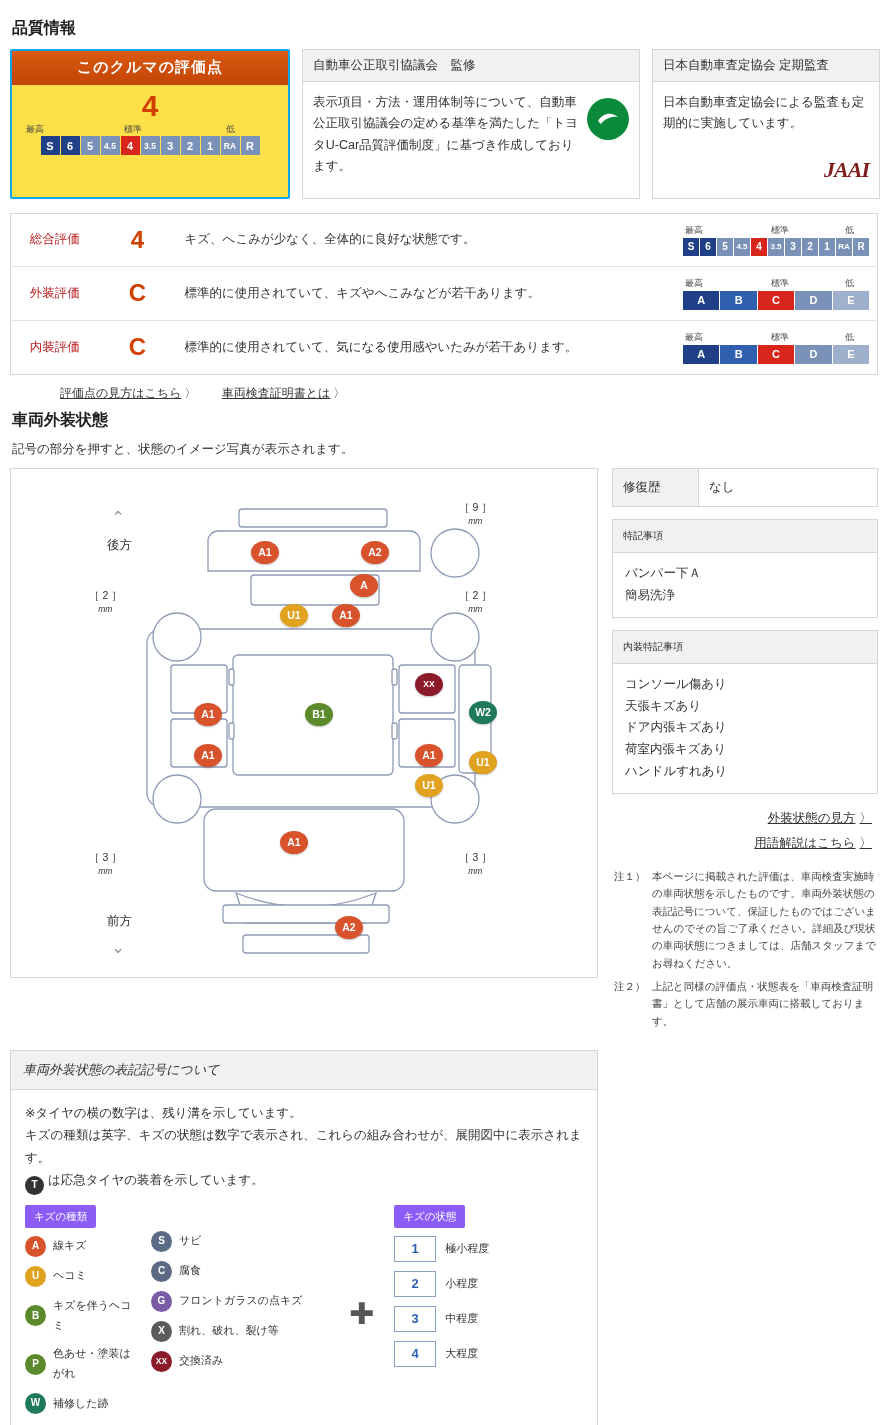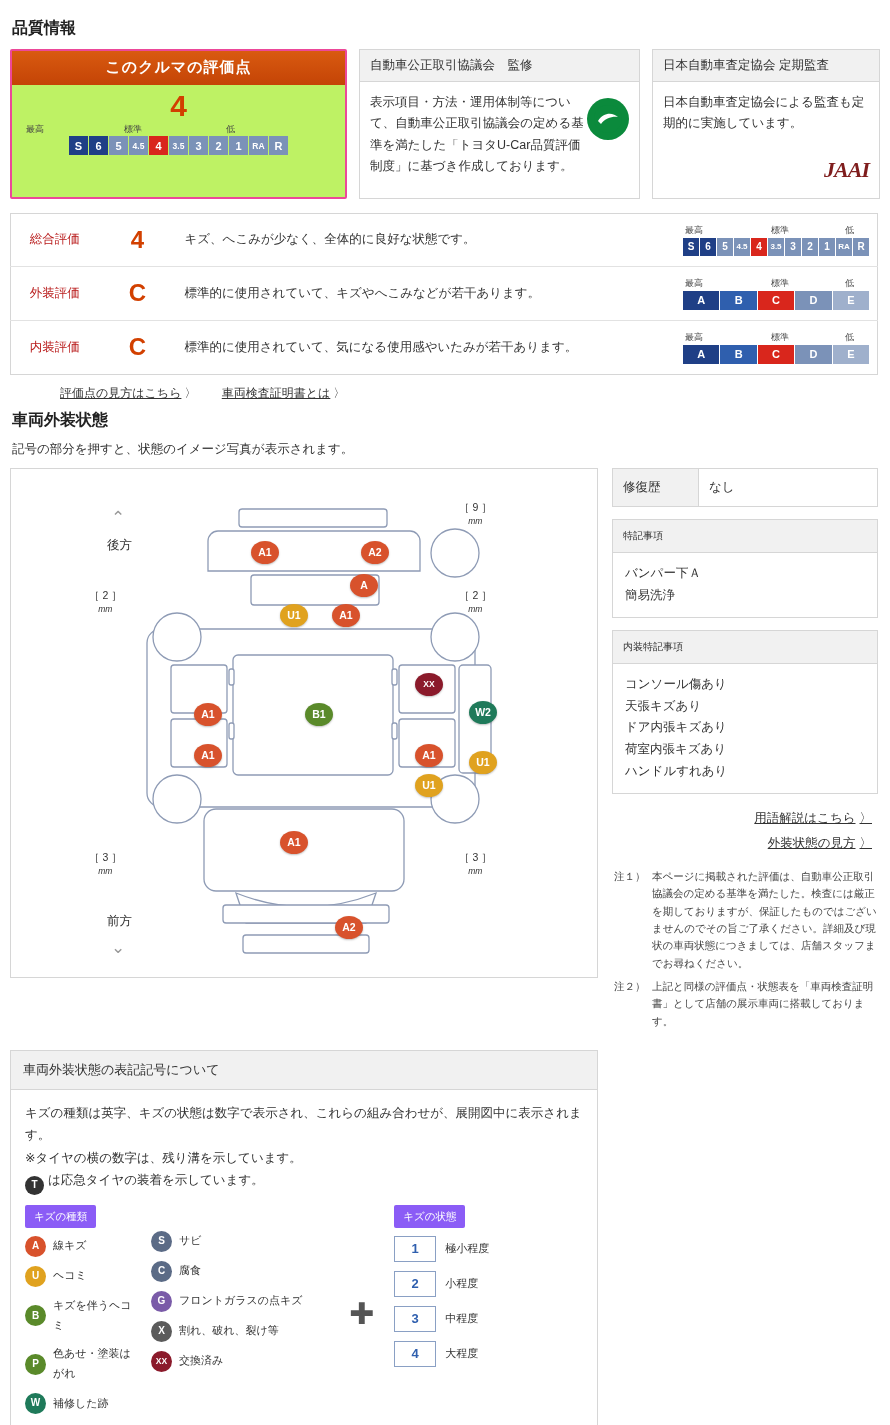--- a/index.html
+++ b/index.html
@@ -21,24 +21,24 @@
     color: #222;
     margin: 8px 0 10px 2px;
   }
   
   .top-row {
     display: flex;
     gap: 12px;
     align-items: stretch;
   }
   .score-box {
-    width: 337px;
-    border: 2px solid #ec4899;
+    width: 280px;
+    border: 2px solid #0ea5e9;
     border-radius: 2px;
-    background: #bef264;
+    background: #fde047;
     overflow: hidden;
   }
   .score-header {
     background: linear-gradient(#d95a10, #c44406);
     color: #fff;
     font-size: 15px;
     font-weight: bold;
     text-align: center;
     padding: 7px 0 8px;
     letter-spacing: 1px;
@@ -222,20 +222,21 @@
     width: 588px;
     border: 1px solid #d6d6d6;
     background: #fff;
     margin-top: 14px;
   }
   .legend-head {
     background: #f1f1f1;
     border-bottom: 1px solid #d6d6d6;
     font-size: 13px;
     padding: 10px 12px;
+    font-style: italic;
   }
   .legend-body { padding: 12px 14px 18px; font-size: 12.5px; line-height: 1.8; }
   .legend-tag {
     display: inline-block;
     background: #8b5cf6;
     color: #fff;
     font-size: 10.5px;
     padding: 2px 9px;
     border-radius: 2px;
   }
@@ -525,42 +526,42 @@
         <div class="ib-body">
           <div>コンソール傷あり</div>
           <div>天張キズあり</div>
           <div>ドア内張キズあり</div>
           <div>荷室内張キズあり</div>
           <div>ハンドルすれあり</div>
         </div>
       </div>
 
       <div class="side-links">
+        <div><a href="#"><span>外装状態の見方</span><span class="chev">〉</span></a></div>
         <div><a href="#"><span>用語解説はこちら</span><span class="chev">〉</span></a></div>
-        <div><a href="#"><span>外装状態の見方</span><span class="chev">〉</span></a></div>
       </div>
 
       <div class="notes">
         <div class="note-item">
           <div class="note-key">注１）</div>
-          <div class="note-txt">本ページに掲載された評価は、自動車公正取引協議会の定める基準を満たした。検査には厳正を期しておりますが、保証したものではございませんのでその旨ご了承ください。詳細及び現状の車両状態につきましては、店舗スタッフまでお尋ねください。</div>
+          <div class="note-txt">本ページに掲載された評価は、車両検査実施時の車両状態を示したものです。車両外装状態の表記記号について、保証したものではございませんのでその旨ご了承ください。詳細及び現状の車両状態につきましては、店舗スタッフまでお尋ねください。</div>
         </div>
         <div class="note-item">
           <div class="note-key">注２）</div>
           <div class="note-txt">上記と同様の評価点・状態表を「車両検査証明書」として店舗の展示車両に搭載しております。</div>
         </div>
       </div>
     </div>
   </div>
 
   <div class="legend-box">
     <div class="legend-head">車両外装状態の表記記号について</div>
     <div class="legend-body">
+      <div>※タイヤの横の数字は、残り溝を示しています。</div>
       <div>キズの種類は英字、キズの状態は数字で表示され、これらの組み合わせが、展開図中に表示されます。</div>
-      <div>※タイヤの横の数字は、残り溝を示しています。</div>
       <div>
         <span class="t-badge">T</span><span>は応急タイヤの装着を示しています。</span>
       </div>
 
       <div class="legend-cols">
         <div class="legend-col" style="width:112px;">
           <span class="legend-tag">キズの種類</span>
           <div class="legend-list">
             <div class="legend-item">
                 <span class="badge" style="background:#d8522c">A</span>

